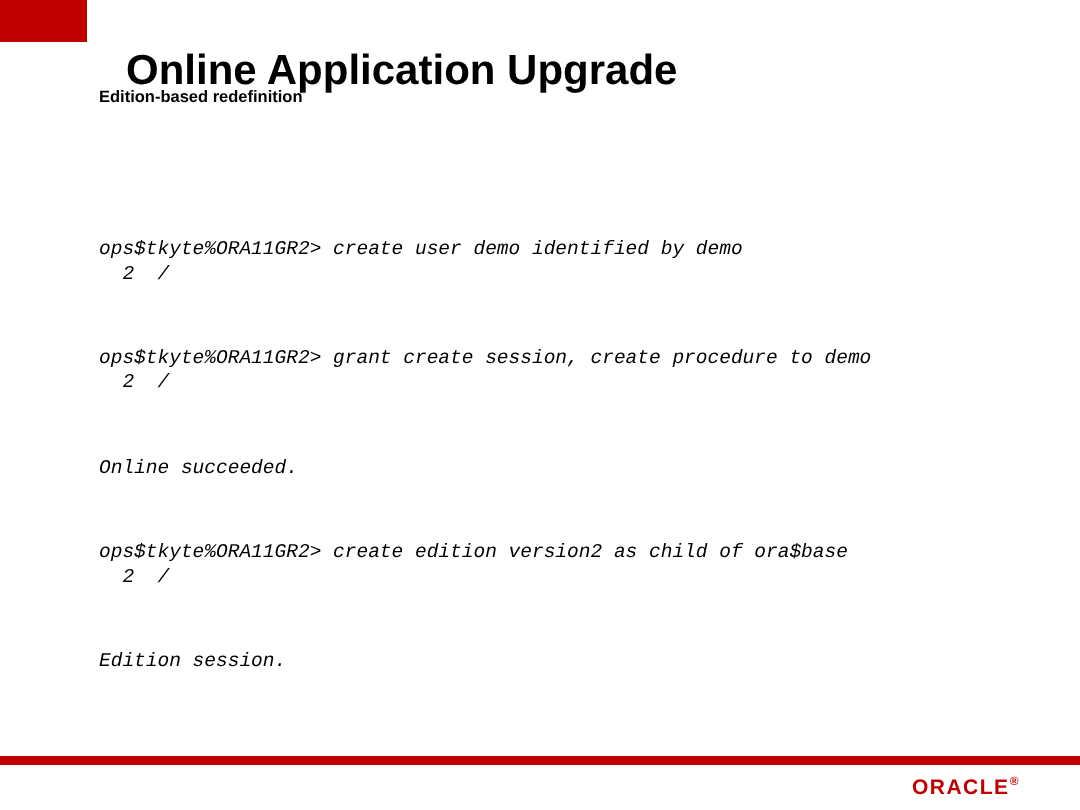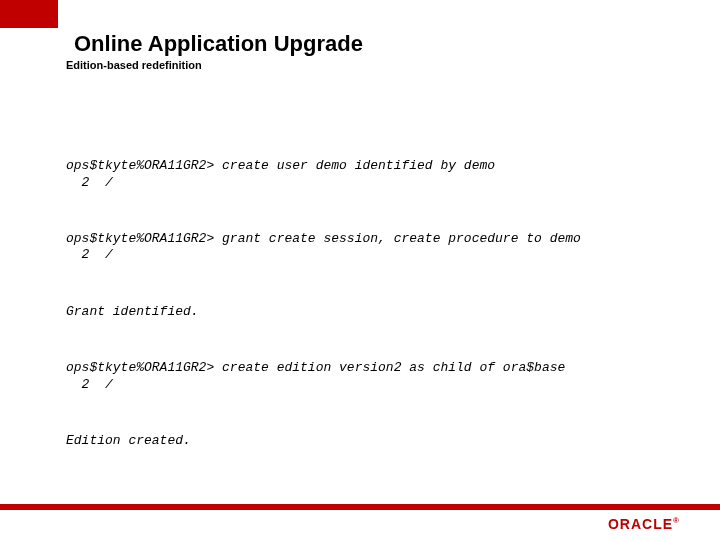--- a/index.html
+++ b/index.html
@@ -1,42 +1,42 @@
 <!DOCTYPE html>
 <html><head>
 <meta charset="utf-8">
 <style>
   * { margin: 0; padding: 0; box-sizing: border-box; }
   html, body { width: 720px; height: 540px; background: #fff; font-family: Arial, Helvetica, sans-serif; overflow: hidden; }
   .slide { position: relative; width: 720px; height: 540px; }
   .red-block { position: absolute; top: 0; left: 0; width: 58px; height: 28px; background: #c00000; }
-  .title { position: absolute; top: 31px; left: 74px; font-size: 22px; font-weight: bold; color: #000; }
+  .title { position: absolute; top: 31px; left: 84px; font-size: 28px; font-weight: bold; color: #000; }
   .subtitle { position: absolute; top: 59px; left: 66px; font-size: 11px; font-weight: bold; color: #000; }
   .terminal { position: absolute; top: 142px; left: 66px; right: 40px; font-family: "Courier New", Courier, monospace; font-size: 13px; line-height: 1.25; white-space: pre; color: #000; }
   .block { margin-bottom: 24px; font-style: italic; }
   .footer-bar { position: absolute; bottom: 30px; left: 0; width: 720px; height: 6px; background: #c00000; }
   .logo { position: absolute; bottom: 8px; right: 40px; font-family: Arial, Helvetica, sans-serif; font-size: 14px; font-weight: bold; letter-spacing: 1px; color: #c00000; }
   .logo .reg { font-size: 8px; vertical-align: top; }
 </style>
 </head>
 <body>
 
 <div class="slide">
   <div class="red-block"></div>
   <div class="title">Online Application Upgrade</div>
   <div class="subtitle">Edition-based redefinition</div>
 
   <div class="terminal">
 <div class="block">ops$tkyte%ORA11GR2&gt; create user demo identified by demo
   2  /</div>
 <div class="block">ops$tkyte%ORA11GR2&gt; grant create session, create procedure to demo
   2  /</div>
-<div class="block">Grant identified.</div>
+<div class="block">Online succeeded.</div>
 <div class="block">ops$tkyte%ORA11GR2&gt; create edition version2 as child of ora$base
   2  /</div>
-<div class="block">Edition created.</div>
+<div class="block">Edition session.</div>
   </div>
 
   <div class="footer-bar"></div>
   <div class="logo">
     <span>ORACLE</span><span class="reg">®</span>
   </div>
 </div>
 
 </body></html>

